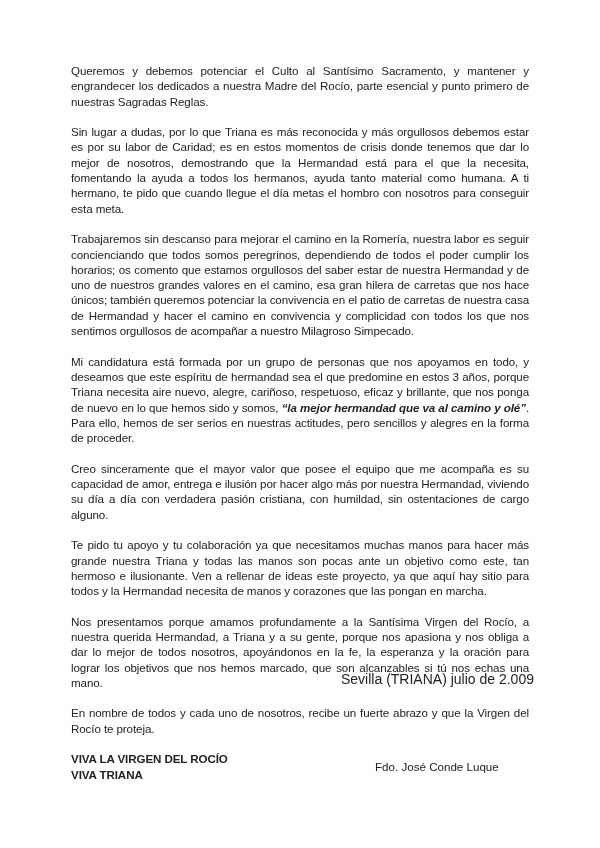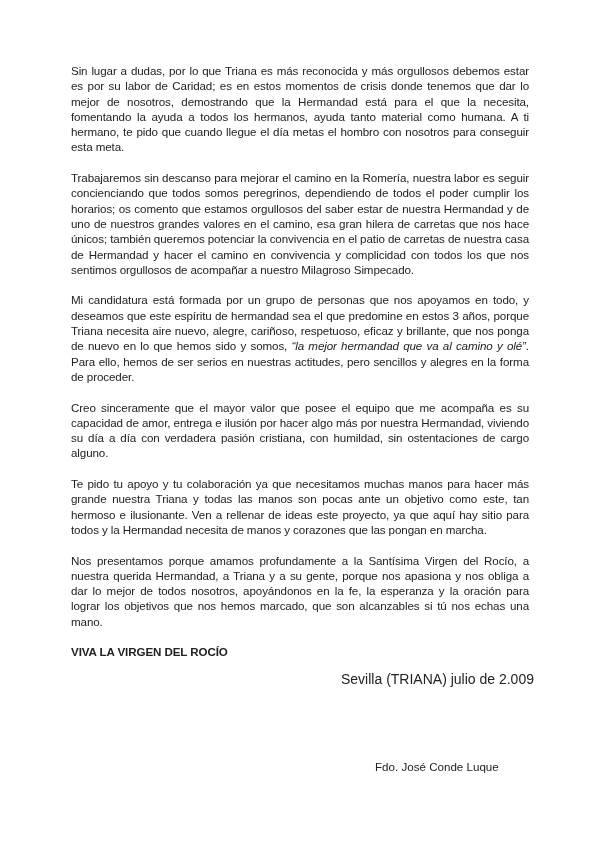--- a/index.html
+++ b/index.html
@@ -5,32 +5,35 @@
   html, body { margin: 0; padding: 0; background: #ffffff; }
   body { width: 600px; height: 848px; position: relative; overflow: hidden; }
   .page {
     position: absolute; left: 71px; top: 63px; width: 458px;
     font-family: "Liberation Sans", sans-serif;
     font-size: 11.6px; line-height: 15.3px; color: #222222;
     letter-spacing: -0.1px;
   }
   .para { margin: 0 0 15.3px 0; text-align: justify; }
   .para.last-line-left { text-align-last: left; }
-  .em { font-weight: normal; font-style: italic; margin-top: 20px; }
+  .em { font-weight: bold; font-style: italic; margin-top: 20px; }
   .closing { font-weight: bold; margin: 0; line-height: 15.3px; }
   .place-date { position: absolute; left: 341px; top: 671px; font-family: "Liberation Sans", sans-serif; font-size: 14px; color: #222222; }
   .signature { position: absolute; left: 375px; top: 760px; font-family: "Liberation Sans", sans-serif; font-size: 11.6px; color: #222222; }
 </style>
 </head>
 <body>
 
 <div class="page">
+  <p class="para last-line-left">Queremos y debemos potenciar el Culto al Santísimo Sacramento, y mantener y engrandecer los dedicados a nuestra Madre del Rocío, parte esencial y punto primero de nuestras Sagradas Reglas.</p>
   <p class="para last-line-left">Sin lugar a dudas, por lo que Triana es más reconocida y más orgullosos debemos estar es por su labor de Caridad; es en estos momentos de crisis donde tenemos que dar lo mejor de nosotros, demostrando que la Hermandad está para el que la necesita, fomentando la ayuda a todos los hermanos, ayuda tanto material como humana. A ti hermano, te pido que cuando llegue el día metas el hombro con nosotros para conseguir esta meta.</p>
   <p class="para last-line-left">Trabajaremos sin descanso para mejorar el camino en la Romería, nuestra labor es seguir concienciando que todos somos peregrinos, dependiendo de todos el poder cumplir los horarios; os comento que estamos orgullosos del saber estar de nuestra Hermandad y de uno de nuestros grandes valores en el camino, esa gran hilera de carretas que nos hace únicos; también queremos potenciar la convivencia en el patio de carretas de nuestra casa de Hermandad y hacer el camino en convivencia y complicidad con todos los que nos sentimos orgullosos de acompañar a nuestro Milagroso Simpecado.</p>
   <p class="para last-line-left"><span>Mi candidatura está formada por un grupo de personas que nos apoyamos en todo, y deseamos que este espíritu de hermandad sea el que predomine en estos 3 años, porque Triana necesita aire nuevo, alegre, cariñoso, respetuoso, eficaz y brillante, que nos ponga de nuevo en lo que hemos sido y somos, </span><span class="em">“la mejor hermandad que va al camino y olé”</span><span>. Para ello, hemos de ser serios en nuestras actitudes, pero sencillos y alegres en la forma de proceder.</span></p>
   <p class="para last-line-left">Creo sinceramente que el mayor valor que posee el equipo que me acompaña es su capacidad de amor, entrega e ilusión por hacer algo más por nuestra Hermandad, viviendo su día a día con verdadera pasión cristiana, con humildad, sin ostentaciones de cargo alguno.</p>
   <p class="para last-line-left">Te pido tu apoyo y tu colaboración ya que necesitamos muchas manos para hacer más grande nuestra Triana y todas las manos son pocas ante un objetivo como este, tan hermoso e ilusionante. Ven a rellenar de ideas este proyecto, ya que aquí hay sitio para todos y la Hermandad necesita de manos y corazones que las pongan en marcha.</p>
   <p class="para last-line-left">Nos presentamos porque amamos profundamente a la Santísima Virgen del Rocío, a nuestra querida Hermandad, a Triana y a su gente, porque nos apasiona y nos obliga a dar lo mejor de todos nosotros, apoyándonos en la fe, la esperanza y la oración para lograr los objetivos que nos hemos marcado, que son alcanzables si tú nos echas una mano.</p>
+  <p class="para last-line-left">En nombre de todos y cada uno de nosotros, recibe un fuerte abrazo y que la Virgen del Rocío te proteja.</p>
   <p class="closing">VIVA LA VIRGEN DEL ROCÍO</p>
+  <p class="closing">VIVA TRIANA</p>
 </div>
 
 <div class="place-date">Sevilla (TRIANA) julio de 2.009</div>
 <div class="signature">Fdo. José Conde Luque</div>
 
 </body></html>

